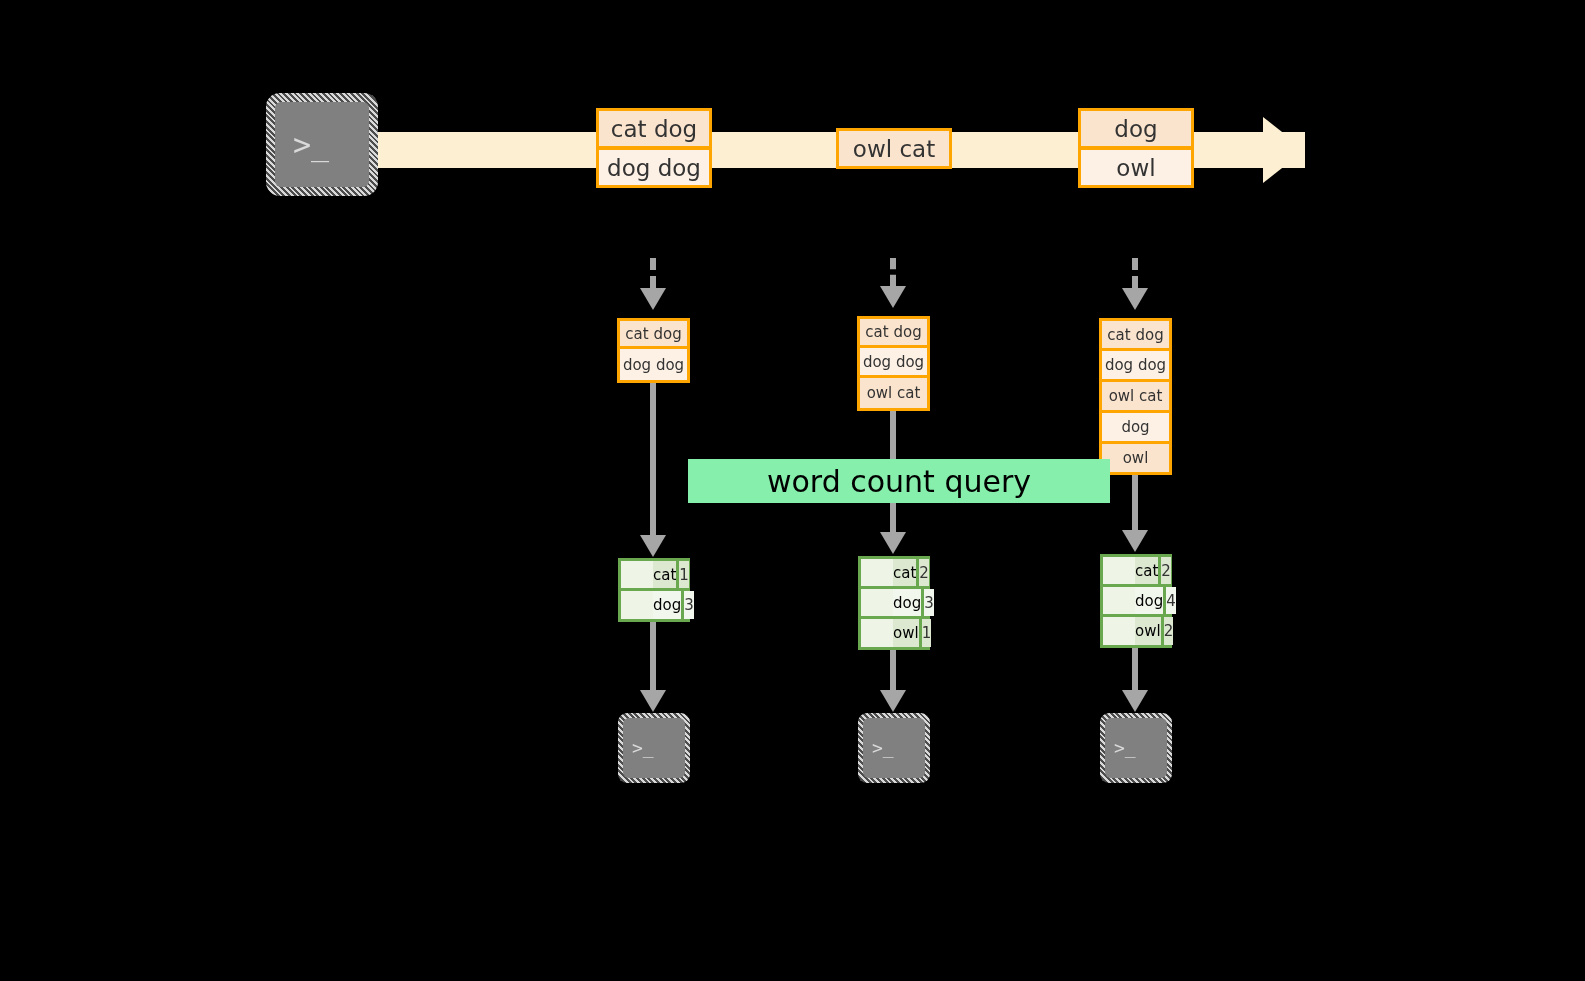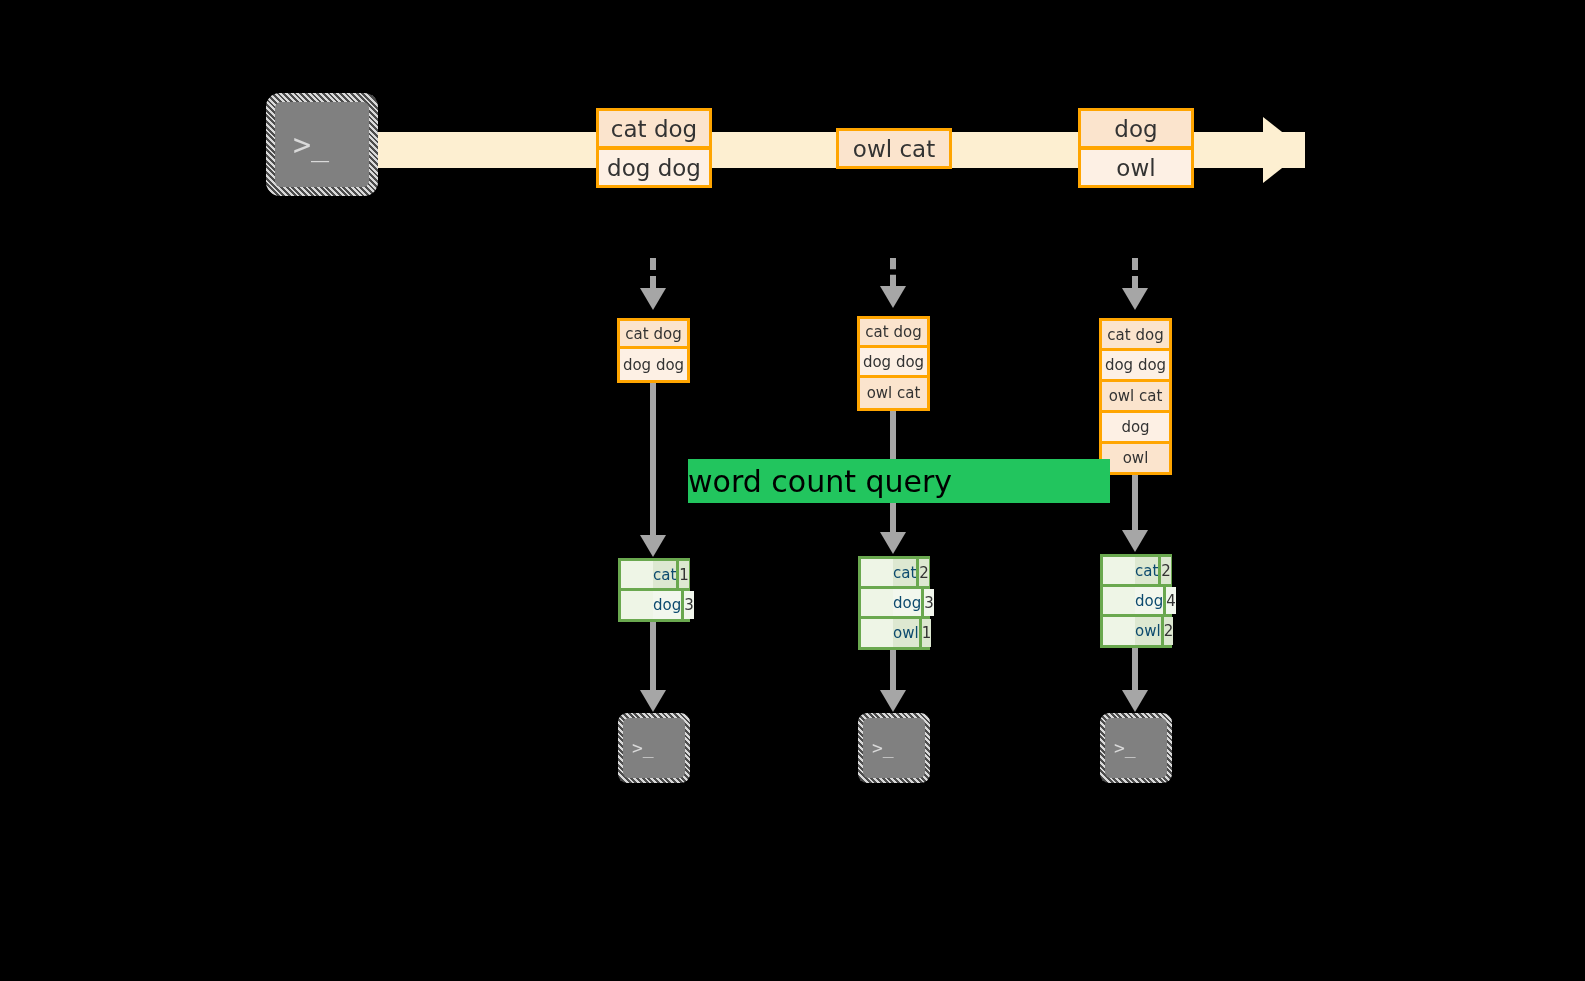--- a/index.html
+++ b/index.html
@@ -58,38 +58,38 @@
   }
   .stack .row.light{background:#fdf0e4;}
   .stack .row:last-child{border-bottom:none;}
 
   
   .tbl{position:absolute;box-sizing:border-box;
        border:3px solid #6aa84f;background:#eef5e6;}
   .tbl .trow{display:flex;box-sizing:border-box;
        border-bottom:3px solid #6aa84f;}
   .tbl .trow:last-child{border-bottom:none;}
-  .tbl .c-word{box-sizing:border-box;background:#dde8d1;color:#0c4a6e;
+  .tbl .c-word{box-sizing:border-box;background:#dde8d1;color:#000000;
        border-right:3px solid #6aa84f;
        display:flex;align-items:center;justify-content:center;margin-left:32px;}
   .tbl .c-cnt{box-sizing:border-box;background:#dde8d1;color:#333;
        display:flex;align-items:center;justify-content:center;}
   .tbl .trow.light .c-word,.tbl .trow.light .c-cnt{background:#f2f7ed;}
 
   
   .v-line{position:absolute;background:#a6a6a6;width:6px;}
   .v-line.dashed{background:transparent;
      border-left:6px dashed #a6a6a6;width:0;}
   .v-head{position:absolute;width:0;height:0;border-style:solid;
      border-width:22px 13px 0 13px;
      border-color:#a6a6a6 transparent transparent transparent;}
 
   
-  .query-band{position:absolute;background:#22c55e;color:#000;
-     display:flex;align-items:center;
+  .query-band{position:absolute;background:#86efac;color:#000;
+     display:flex;align-items:center;justify-content:center;
      box-sizing:border-box;}
 </style>
 </head>
 <body>
 
 <div id="stage">
 
   <div class="abs stream-shaft" style="left:368px;top:132px;width:937px;height:36px;"></div>
   <div class="abs stream-head" style="left:1263px;top:117px;"></div>
 

